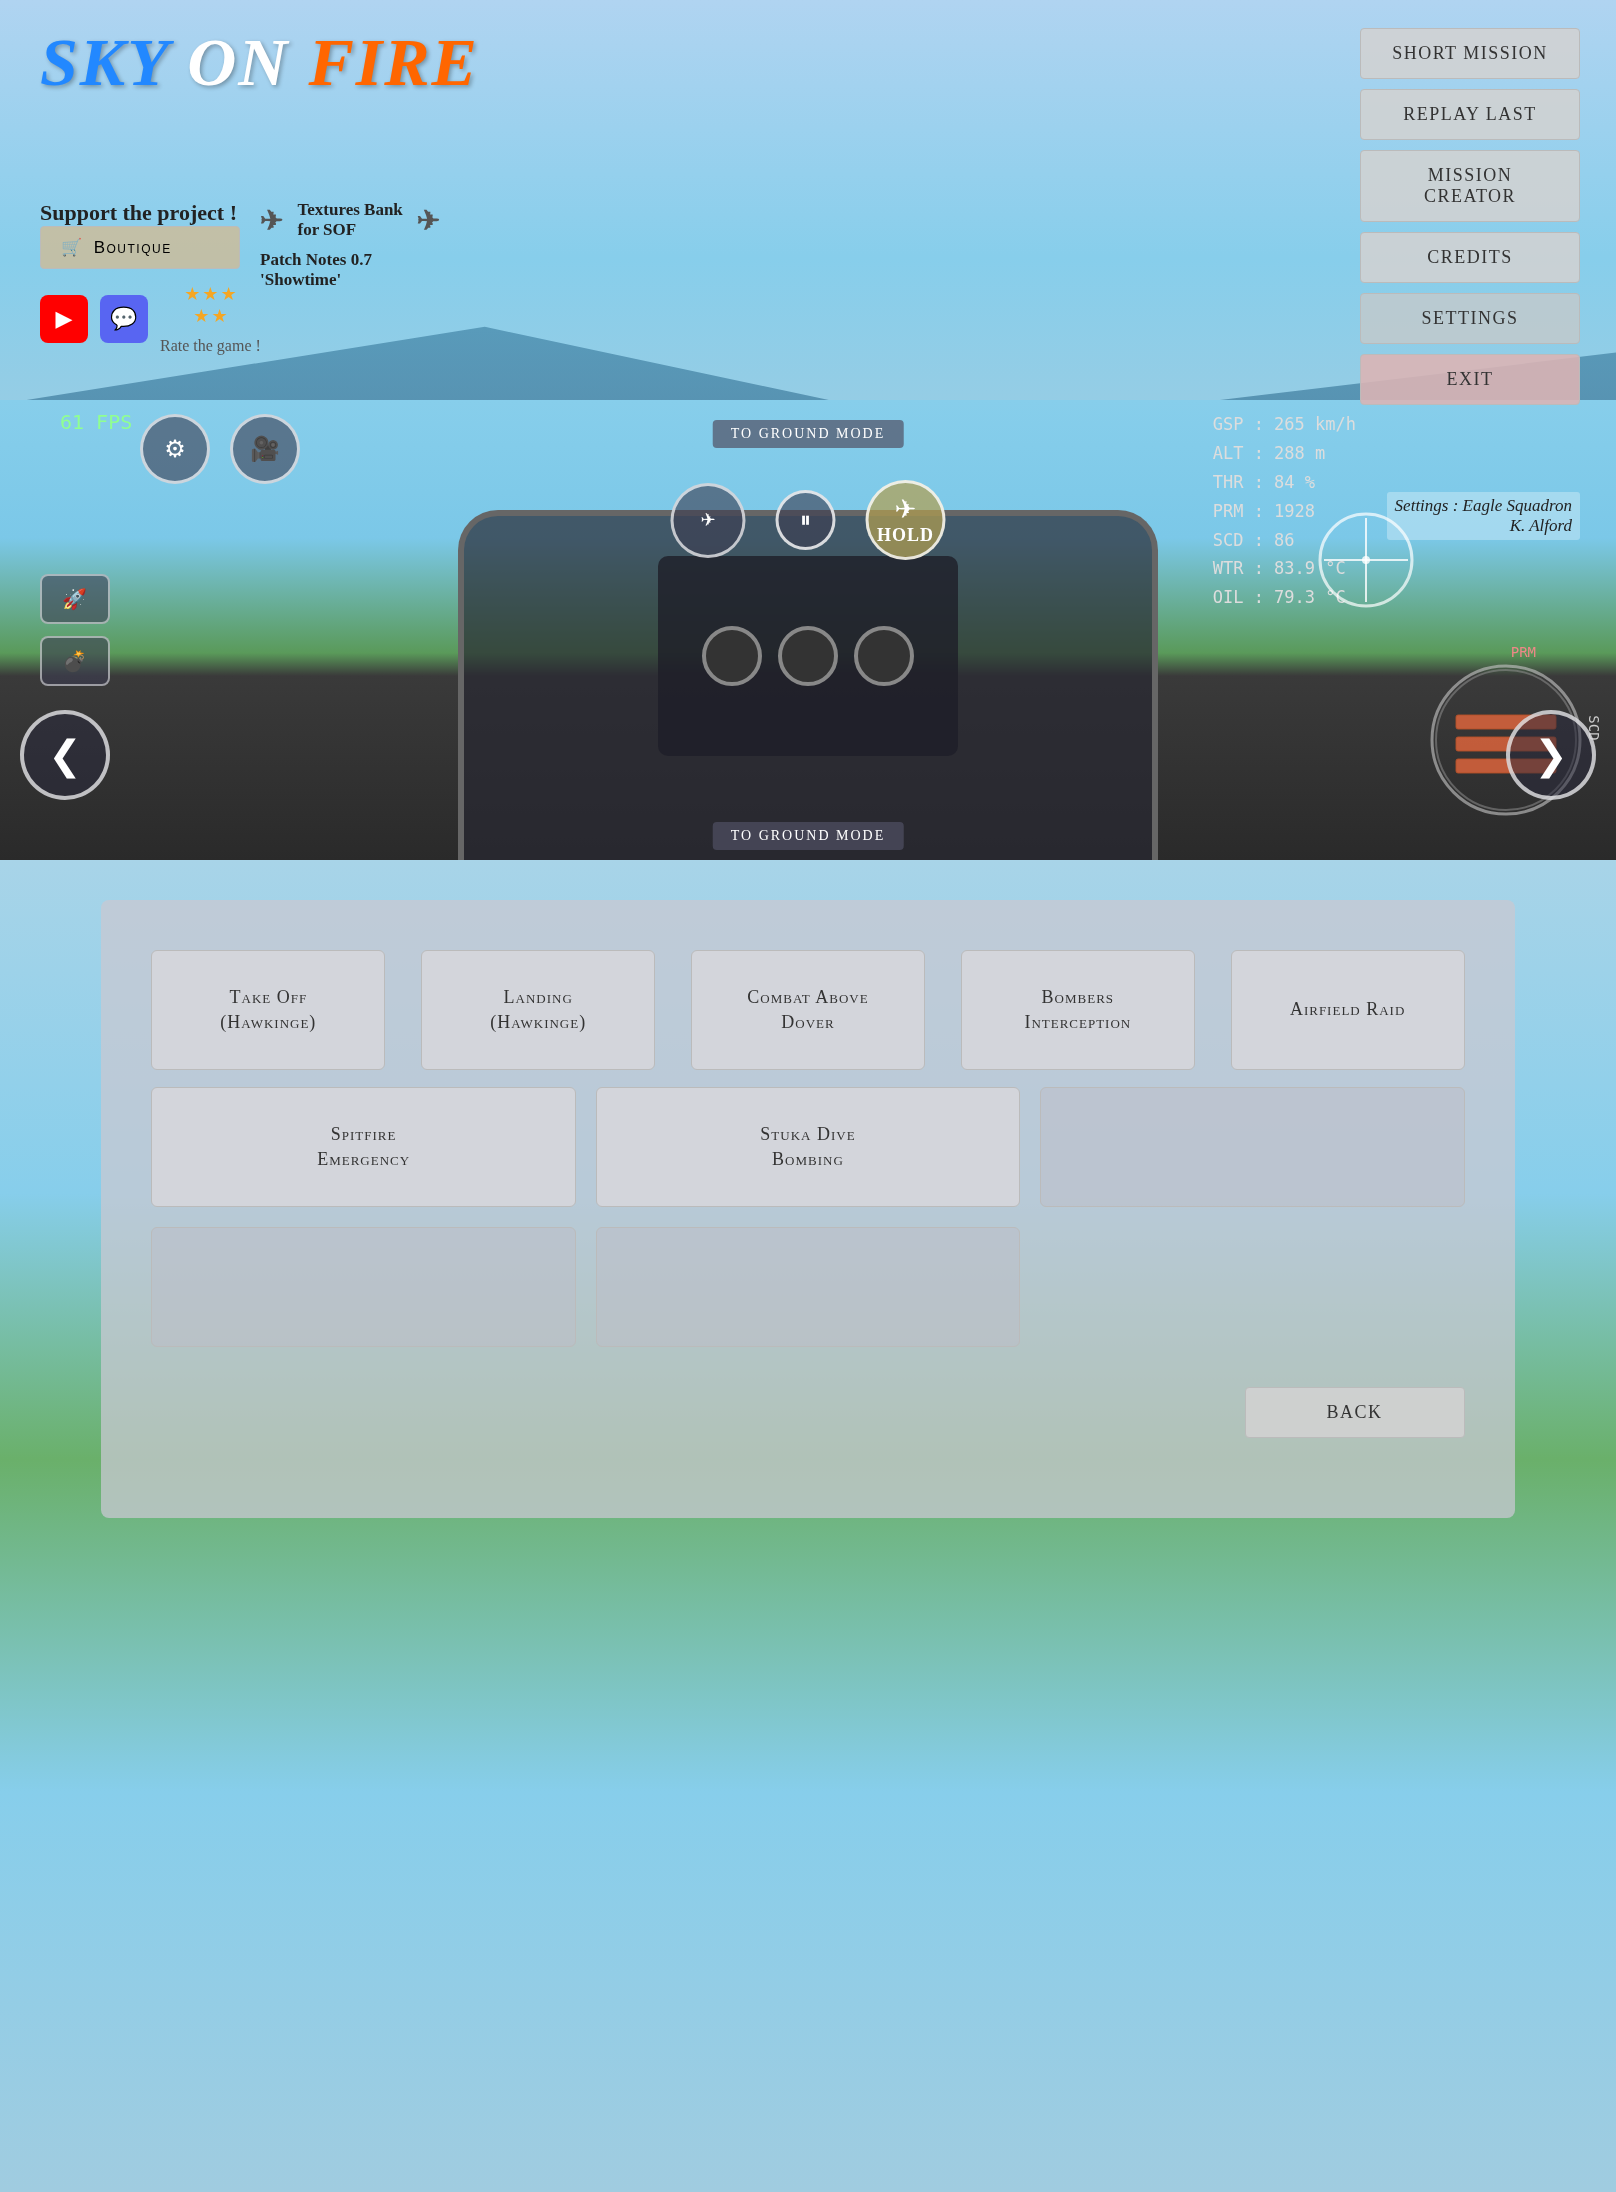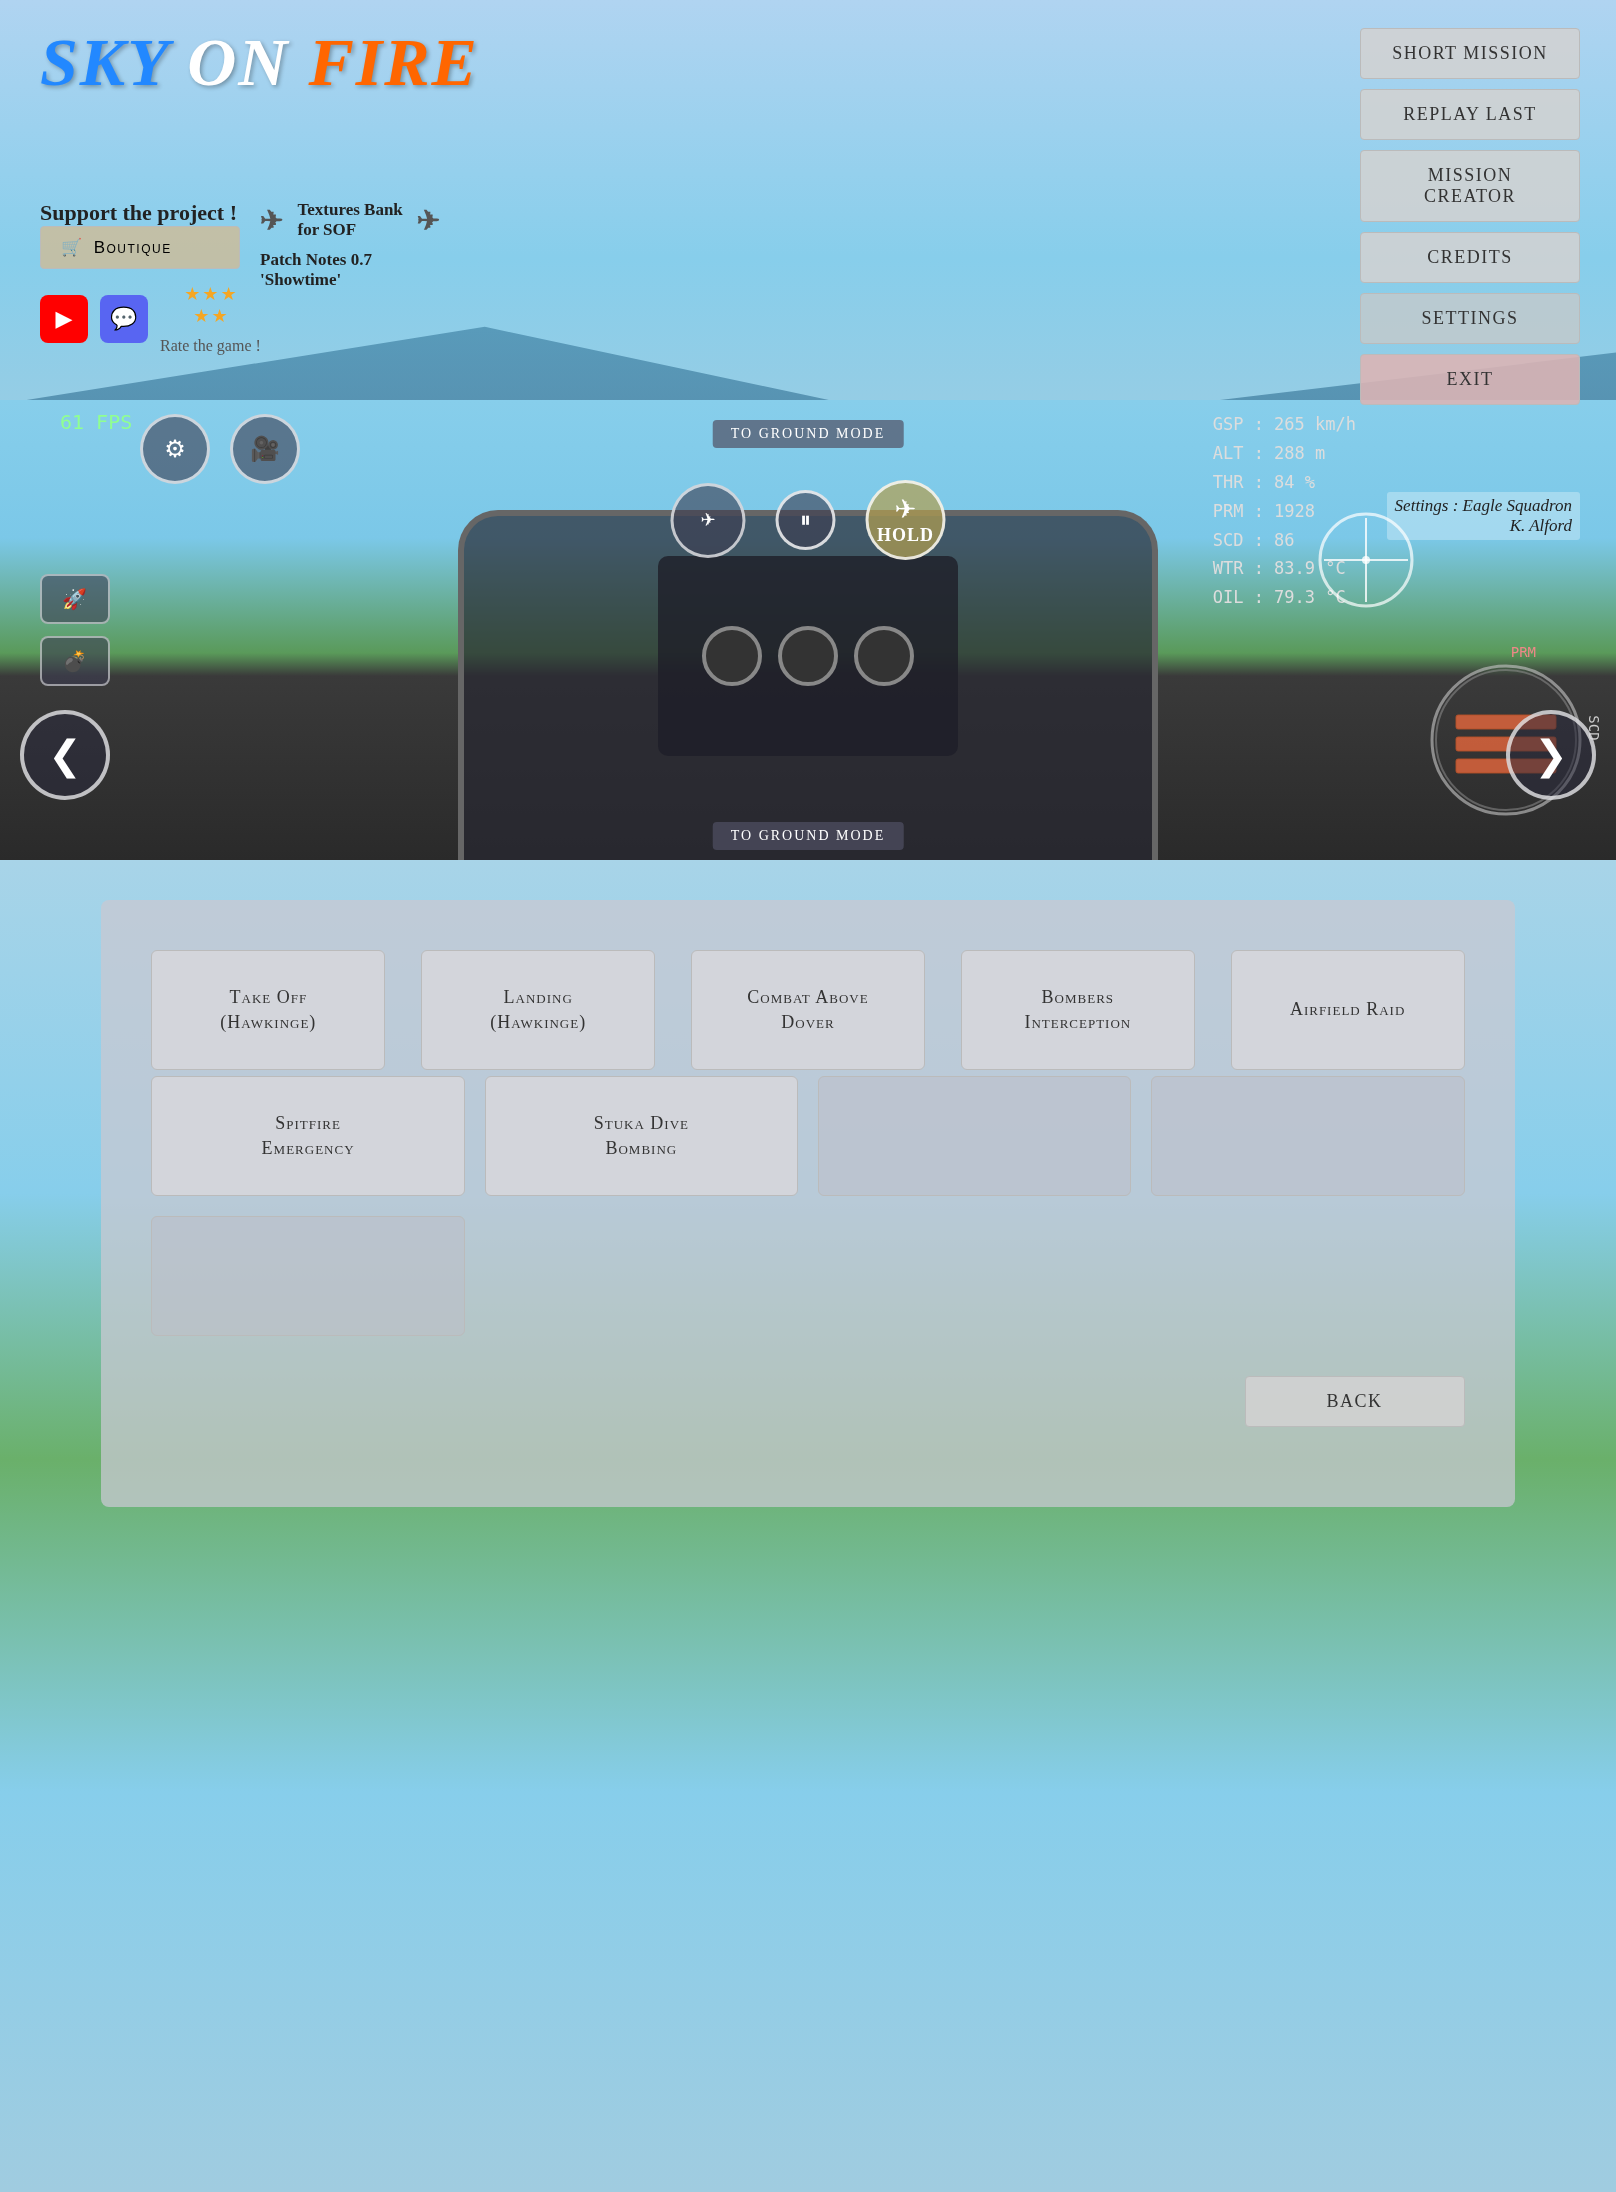--- a/index.html
+++ b/index.html
@@ -411,26 +411,26 @@
       background: rgba(200, 200, 210, 0.75);
       border-radius: 8px;
       padding: 50px 50px 80px 50px;
       z-index: 10;
     }
 
     #missions-grid {
       display: grid;
       grid-template-columns: repeat(5, 1fr);
       gap: 36px;
-      margin-bottom: 6px;
+      margin-bottom: 17px;
     }
 
     #missions-grid-row2 {
       display: grid;
-      grid-template-columns: repeat(4, 1fr);
+      grid-template-columns: repeat(3, 1fr);
       gap: 20px;
       margin-bottom: 20px;
     }
 
     .mission-btn {
       background: rgba(215, 215, 220, 0.85);
       border: 1px solid #bbb;
       border-radius: 6px;
       padding: 30px 15px;
       text-align: center;

